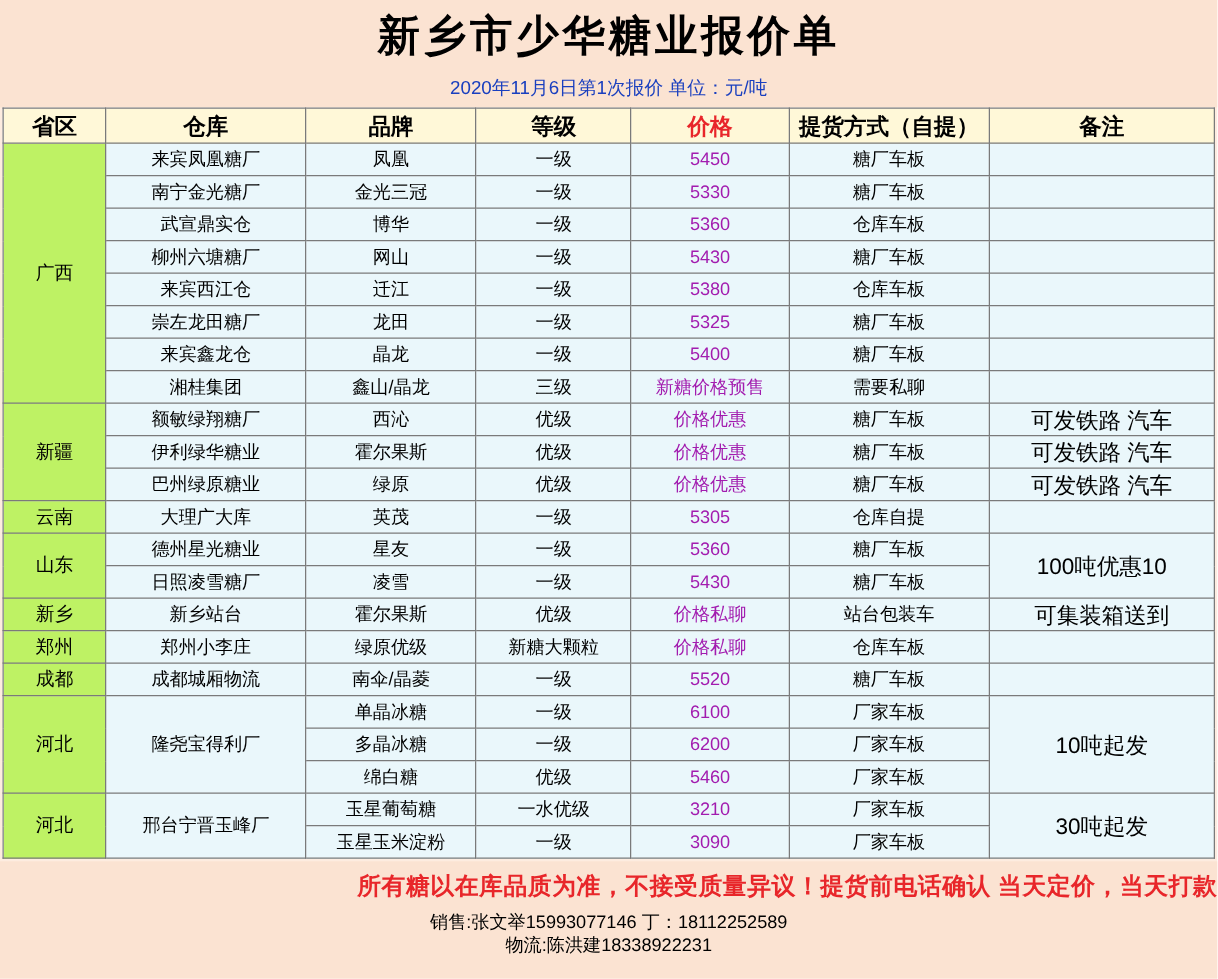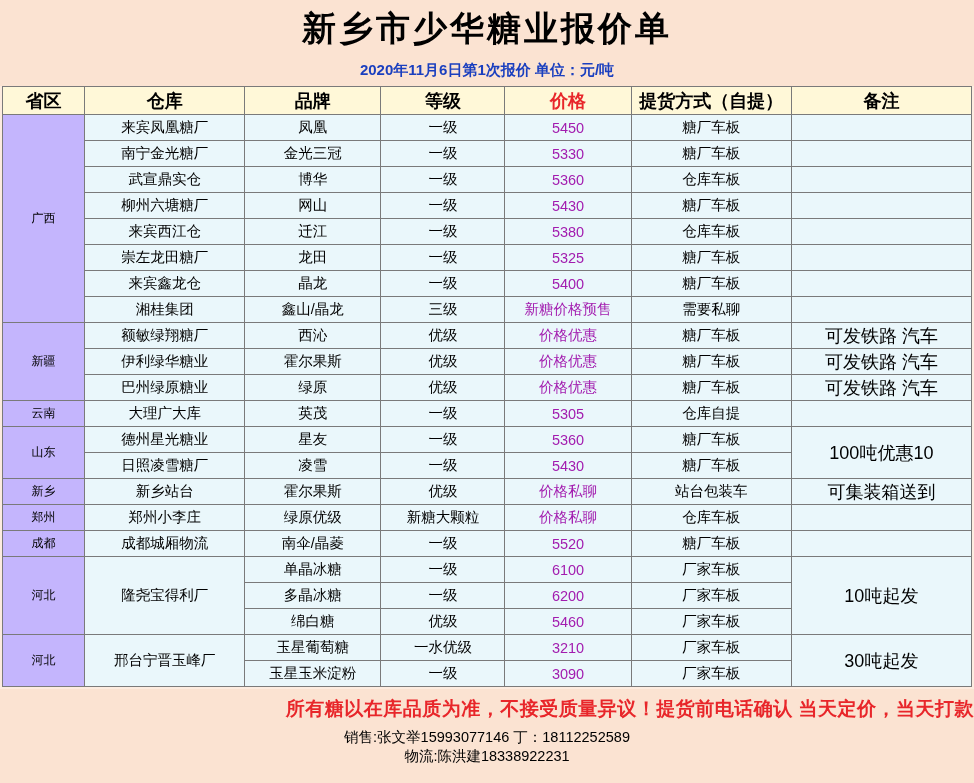--- a/index.html
+++ b/index.html
@@ -29,21 +29,21 @@
   .title-bar .title {
     font-family: "DejaVu Serif", serif;
     font-weight: bold;
     font-size: 34px;
     letter-spacing: 3px;
     color: #000;
   }
   .subtitle {
     text-align: center;
     font-size: 15px;
-    font-weight: bold;
+    font-weight: normal;
     color: #1a3fbf;
     padding: 5px 0 6px 0;
     background: #fbe3d2;
   }
   table {
     border-collapse: collapse;
     table-layout: fixed;
     width: 970px;
     margin: 0 2px;
     background: #ffffff;
@@ -63,22 +63,22 @@
     font-size: 18px;
     height: 27px;
   }
   thead th.price-head {
     color: #e8262a;
   }
   tbody td {
     background: #eaf7fb;
   }
   td.region {
-    background: #c4b5fd;
-    font-size: 12px;
+    background: #bef264;
+    font-size: 15px;
     text-align: center;
   }
   td.price {
     color: #a21caf;
     font-weight: normal;
   }
   td.note {
     background: #eaf7fb;
     font-size: 18px;
   }

